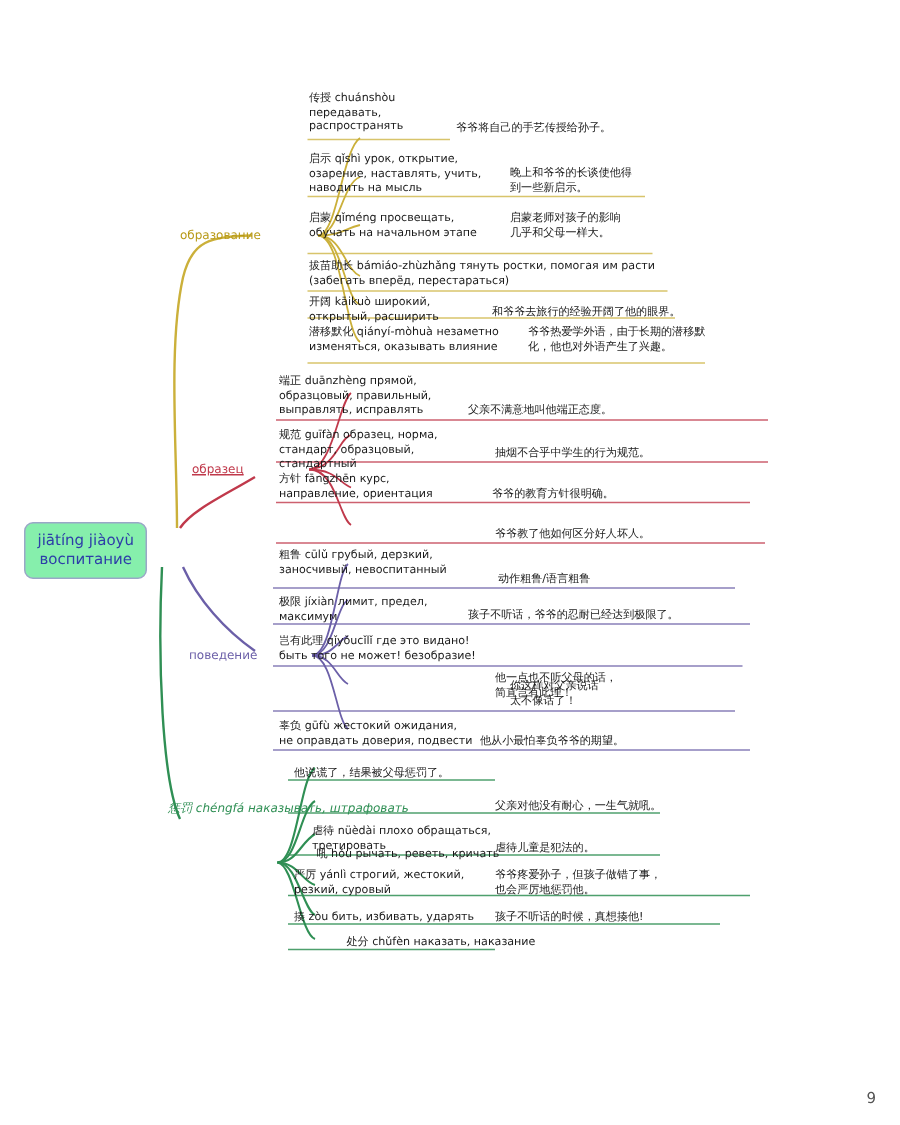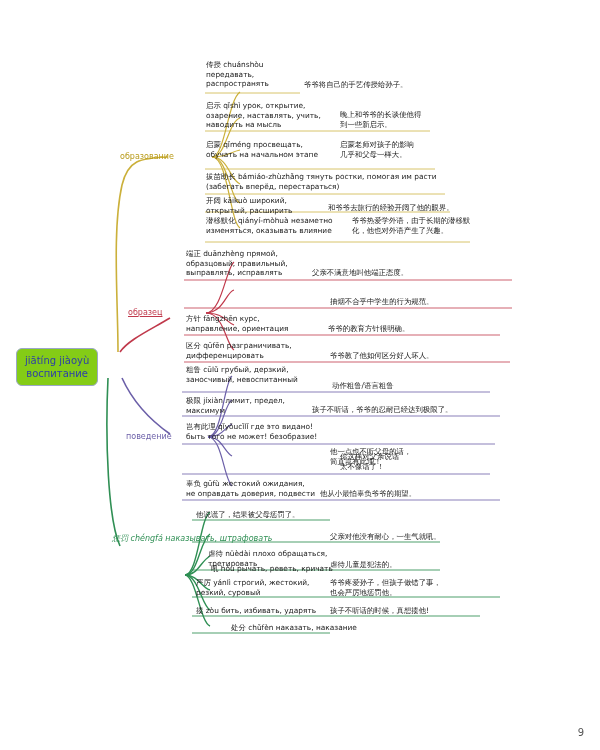--- a/index.html
+++ b/index.html
@@ -5,21 +5,21 @@
   html,body{margin:0;padding:0;}
   body{
     width:600px;height:750px;background:#ffffff;
     font-family:"DejaVu Sans","Liberation Sans",sans-serif;
     position:relative;overflow:hidden;
   }
   #map{position:absolute;left:0;top:0;width:600px;height:750px;}
   svg.links{position:absolute;left:0;top:0;width:600px;height:750px;pointer-events:none;}
 
   .root{
-    position:absolute;border:1px solid #9aa7c7;border-radius:6px;background:#84cc16;
+    position:absolute;border:1px solid #9aa7c7;border-radius:6px;background:#86efac;
     color:#2d3ea8;font-size:10px;line-height:13px;padding:5px 8px;text-align:center;
     white-space:nowrap;
   }
   .branch{
     position:absolute;font-size:8px;line-height:10.5px;text-align:center;white-space:nowrap;
   }
   .branch.b1{color:#b89a18;}
   .branch.b2{color:#c0394b;}
   .branch.b3{color:#6b5fa8;}
   .branch.b4{color:#2f8f54;font-style:italic;}
@@ -135,28 +135,29 @@
   <div class="topic" style="left:206px;top:216px;">潜移默化 qiányí-mòhuà незаметно
 изменяться, оказывать влияние</div>
   <div class="sent" style="left:352px;top:216px;">爷爷热爱学外语，由于长期的潜移默
 化，他也对外语产生了兴趣。</div>
 
   <div class="topic" style="left:186px;top:249px;">端正 duānzhèng прямой,
 образцовый, правильный,
 выправлять, исправлять</div>
   <div class="sent" style="left:312px;top:268px;">父亲不满意地叫他端正态度。</div>
 
+  <div class="topic" style="left:186px;top:285px;">规范 guīfàn образец, норма,
+стандарт, образцовый,
+стандартный</div>
   <div class="sent" style="left:330px;top:297px;">抽烟不合乎中学生的行为规范。</div>
 
   <div class="topic" style="left:186px;top:314px;">方针 fāngzhēn курс,
 направление, ориентация</div>
   <div class="sent" style="left:328px;top:324px;">爷爷的教育方针很明确。</div>
 
-  <div class="topic" style="left:186px;top:341px;">区分 qūfēn разграничивать,
-дифференцировать</div>
   <div class="sent" style="left:330px;top:351px;">爷爷教了他如何区分好人坏人。</div>
 
   <div class="topic" style="left:186px;top:365px;">粗鲁 cūlǔ грубый, дерзкий,
 заносчивый, невоспитанный</div>
   <div class="sent" style="left:332px;top:381px;">动作粗鲁/语言粗鲁</div>
 
   <div class="topic" style="left:186px;top:396px;">极限 jíxiàn лимит, предел,
 максимум</div>
   <div class="sent" style="left:312px;top:405px;">孩子不听话，爷爷的忍耐已经达到极限了。</div>
 

